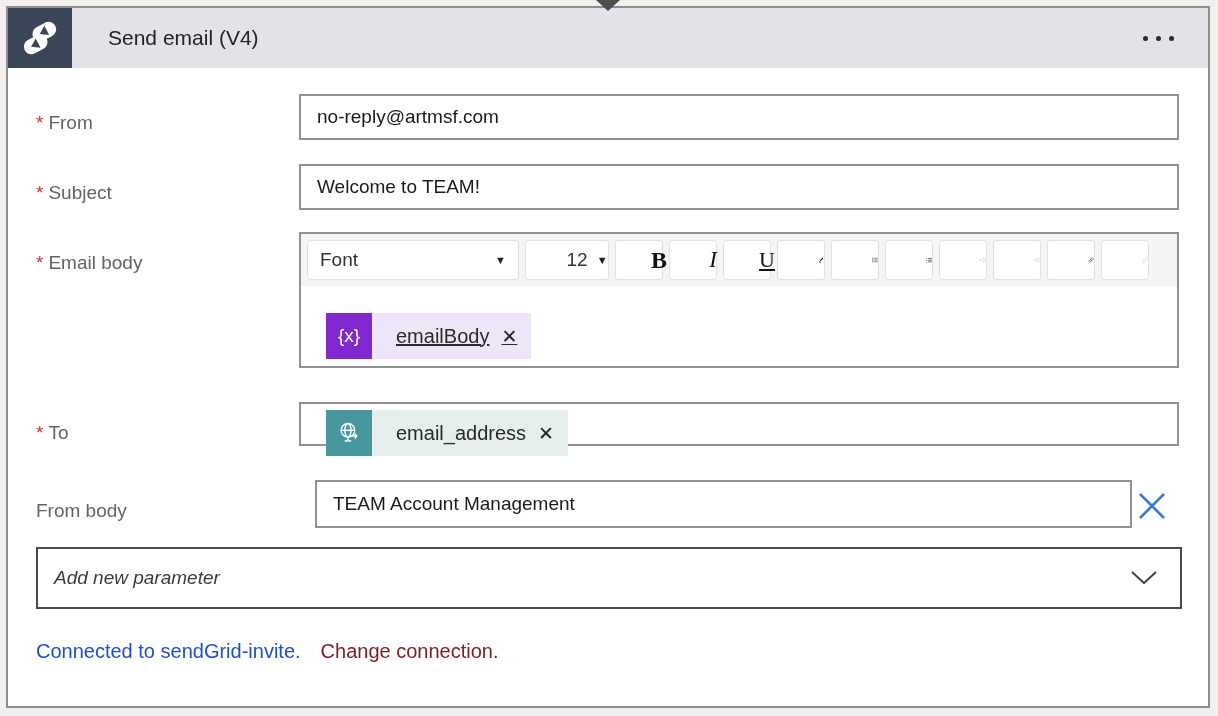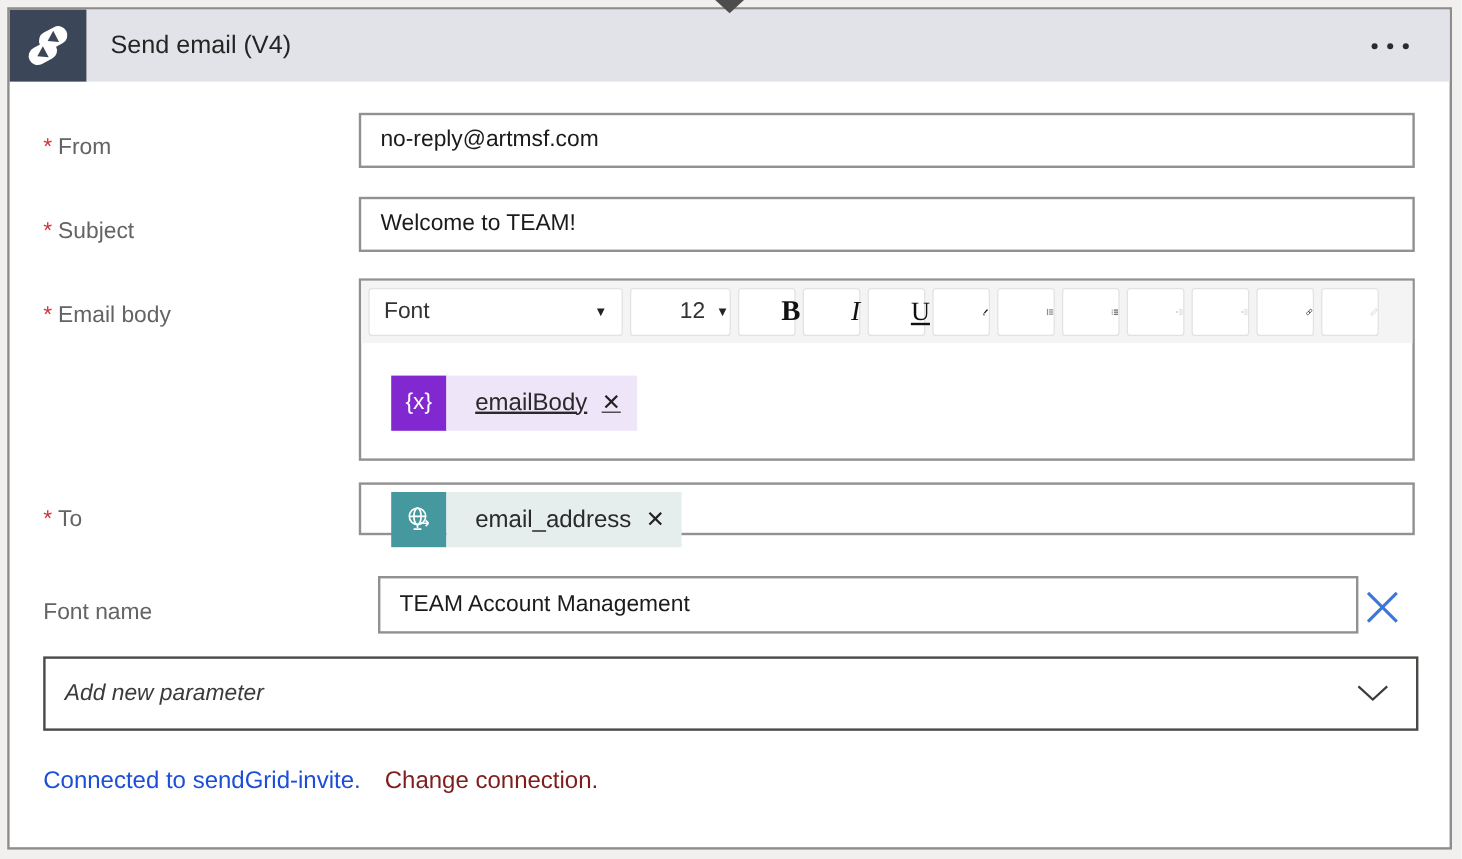--- a/index.html
+++ b/index.html
@@ -25,39 +25,39 @@
   }
   
   .hdr {
     position: absolute; left: 0; top: 0; width: 1200px; height: 60px;
     background: #e2e3e8; display: flex; align-items: center; cursor: pointer;
   }
   .app-icon {
     width: 64px; height: 60px; background: #3c4659; flex: none;
     display: flex; align-items: center; justify-content: center;
   }
-  .hdr-title { margin-left: 20px; font-size: 21px; color: #242424; }
+  .hdr-title { margin-left: 36px; font-size: 21px; color: #242424; }
   .menu-btn {
     position: absolute; right: 22px; top: 15px; width: 56px; height: 30px;
     display: flex; align-items: center; justify-content: center; cursor: pointer;
   }
   .menu-btn i { width: 5px; height: 5px; border-radius: 50%; background: #2b2b2b; margin: 0 4px; }
   
   .f-label { position: absolute; left: 28px; font-size: 19px; color: #646464; }
   .req { color: #d13438; margin-right: 5px; font-size: 19px; }
   
   .text-input {
     position: absolute; left: 291px; width: 880px; height: 46px;
     border: 2px solid #919191; background: #fff;
     font-family: "Liberation Sans", sans-serif;
     font-size: 19px; color: #1b1b1b; padding: 0 16px; outline: none;
   }
   .box { position: absolute; left: 291px; width: 880px; background: #fff; border: 2px solid #919191; }
   
-  .editor { top: 224px; height: 152px; }
+  .editor { top: 224px; height: 136px; }
   .toolbar {
     height: 52px; background: #f4f4f4; display: flex; align-items: center;
     padding: 0 6px; gap: 6px;
   }
   .tb-btn {
     height: 40px; background: #fff; border: 1px solid #e2e2e2; border-radius: 3px;
     display: flex; align-items: center; justify-content: center; cursor: pointer; flex: none; padding-left: 40px;
   }
   .tb-font { width: 212px; justify-content: space-between; padding: 0 12px; }
   .tb-size { width: 84px; gap: 9px; }
@@ -243,21 +243,21 @@
         </svg>
       </div>
       <div class="token-pill pill-teal">
         <span>email_address</span>
         <span class="token-x">✕</span>
       </div>
     </div>
   </div>
 
   <div class="f-label" style="top:492px">
-    <span>Font name</span>
+    <span>From body</span>
   </div>
   <input class="text-input" style="top: 472px; width: 817px; height: 48px; margin-left: 16px;" value="TEAM Account Management">
   <div class="clear-x">
     <svg width="34" height="34" viewBox="0 0 34 34" stroke="#3d77d9" stroke-width="2.6" fill="none">
       <line x1="5" y1="5" x2="29" y2="29"></line>
       <line x1="29" y1="5" x2="5" y2="29"></line>
     </svg>
   </div>
 
   <div class="add-param">

